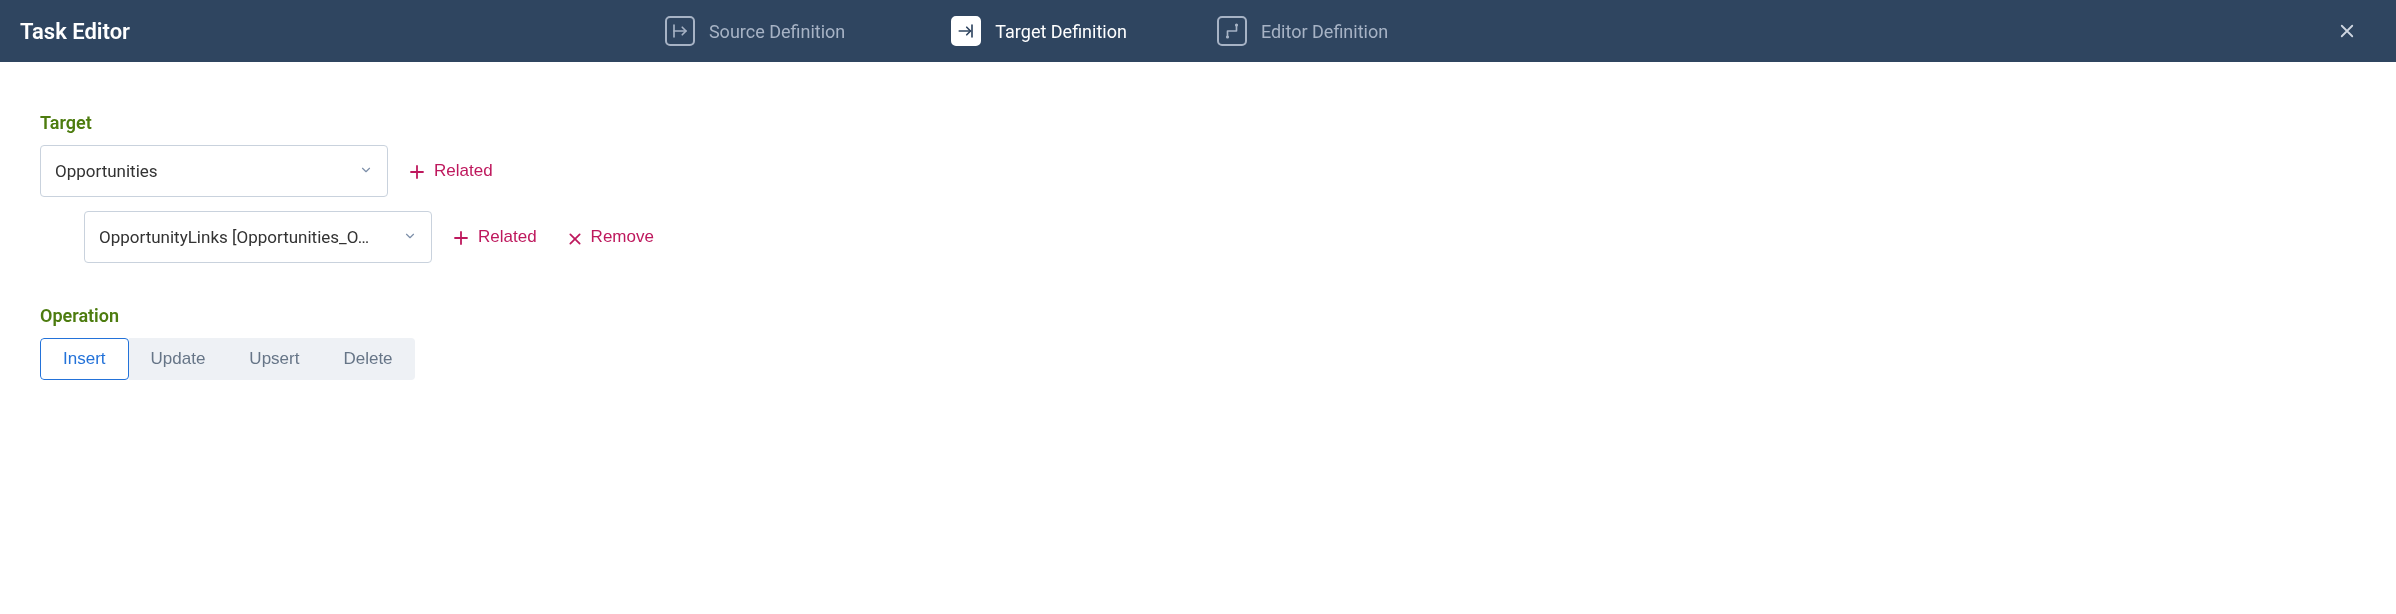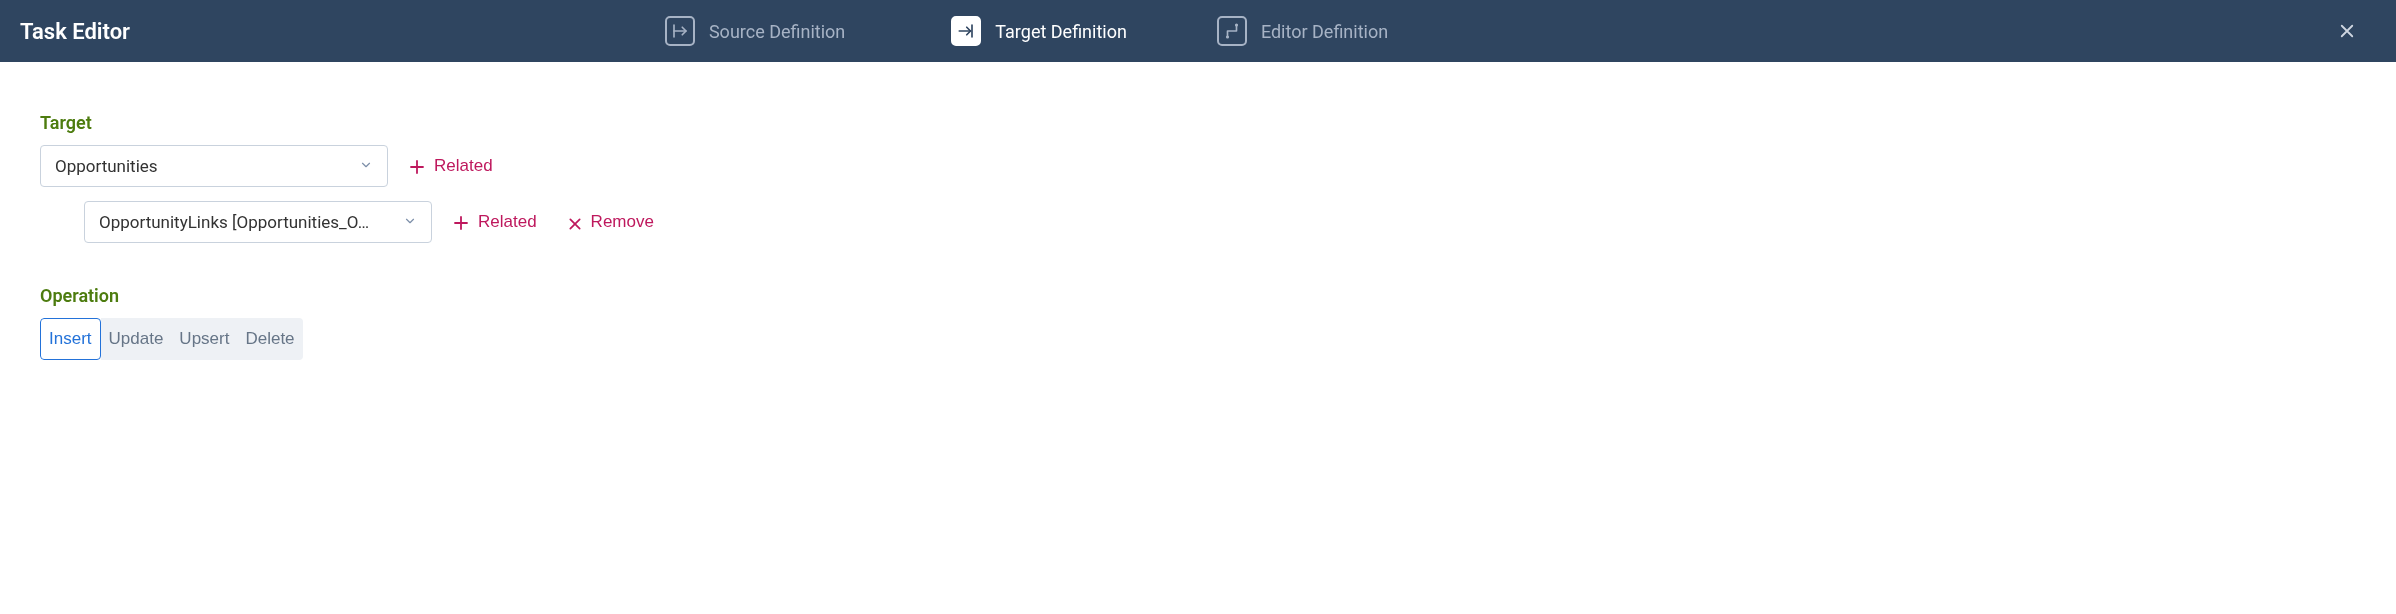--- a/index.html
+++ b/index.html
@@ -81,21 +81,21 @@
     gap: 20px;
     margin-bottom: 14px;
   }
   .target-row.indent {
     margin-left: 44px;
   }
   
   .select-box {
     border: 1px solid #c9d2dd;
     border-radius: 4px;
-    height: 42px;
+    height: 52px;
     width: 348px;
     display: flex;
     align-items: center;
     padding: 0 14px;
     font-size: 17px;
     color: #333;
     background: #fff;
     cursor: pointer;
     justify-content: space-between;
   }
@@ -131,21 +131,21 @@
   .operation-section {
     margin-top: 42px;
   }
   
   .segmented {
     display: inline-flex;
     border-radius: 4px;
     overflow: hidden;
   }
   .seg-btn {
-    padding: 10px 8px;
+    padding: 10px 22px;
     font-size: 17px;
     border: none;
     cursor: pointer;
     background: #eef1f5;
     color: #667587;
   }
   .seg-btn.active {
     background: #fff;
     color: #2372d9;
     border: 1px solid #2372d9;

